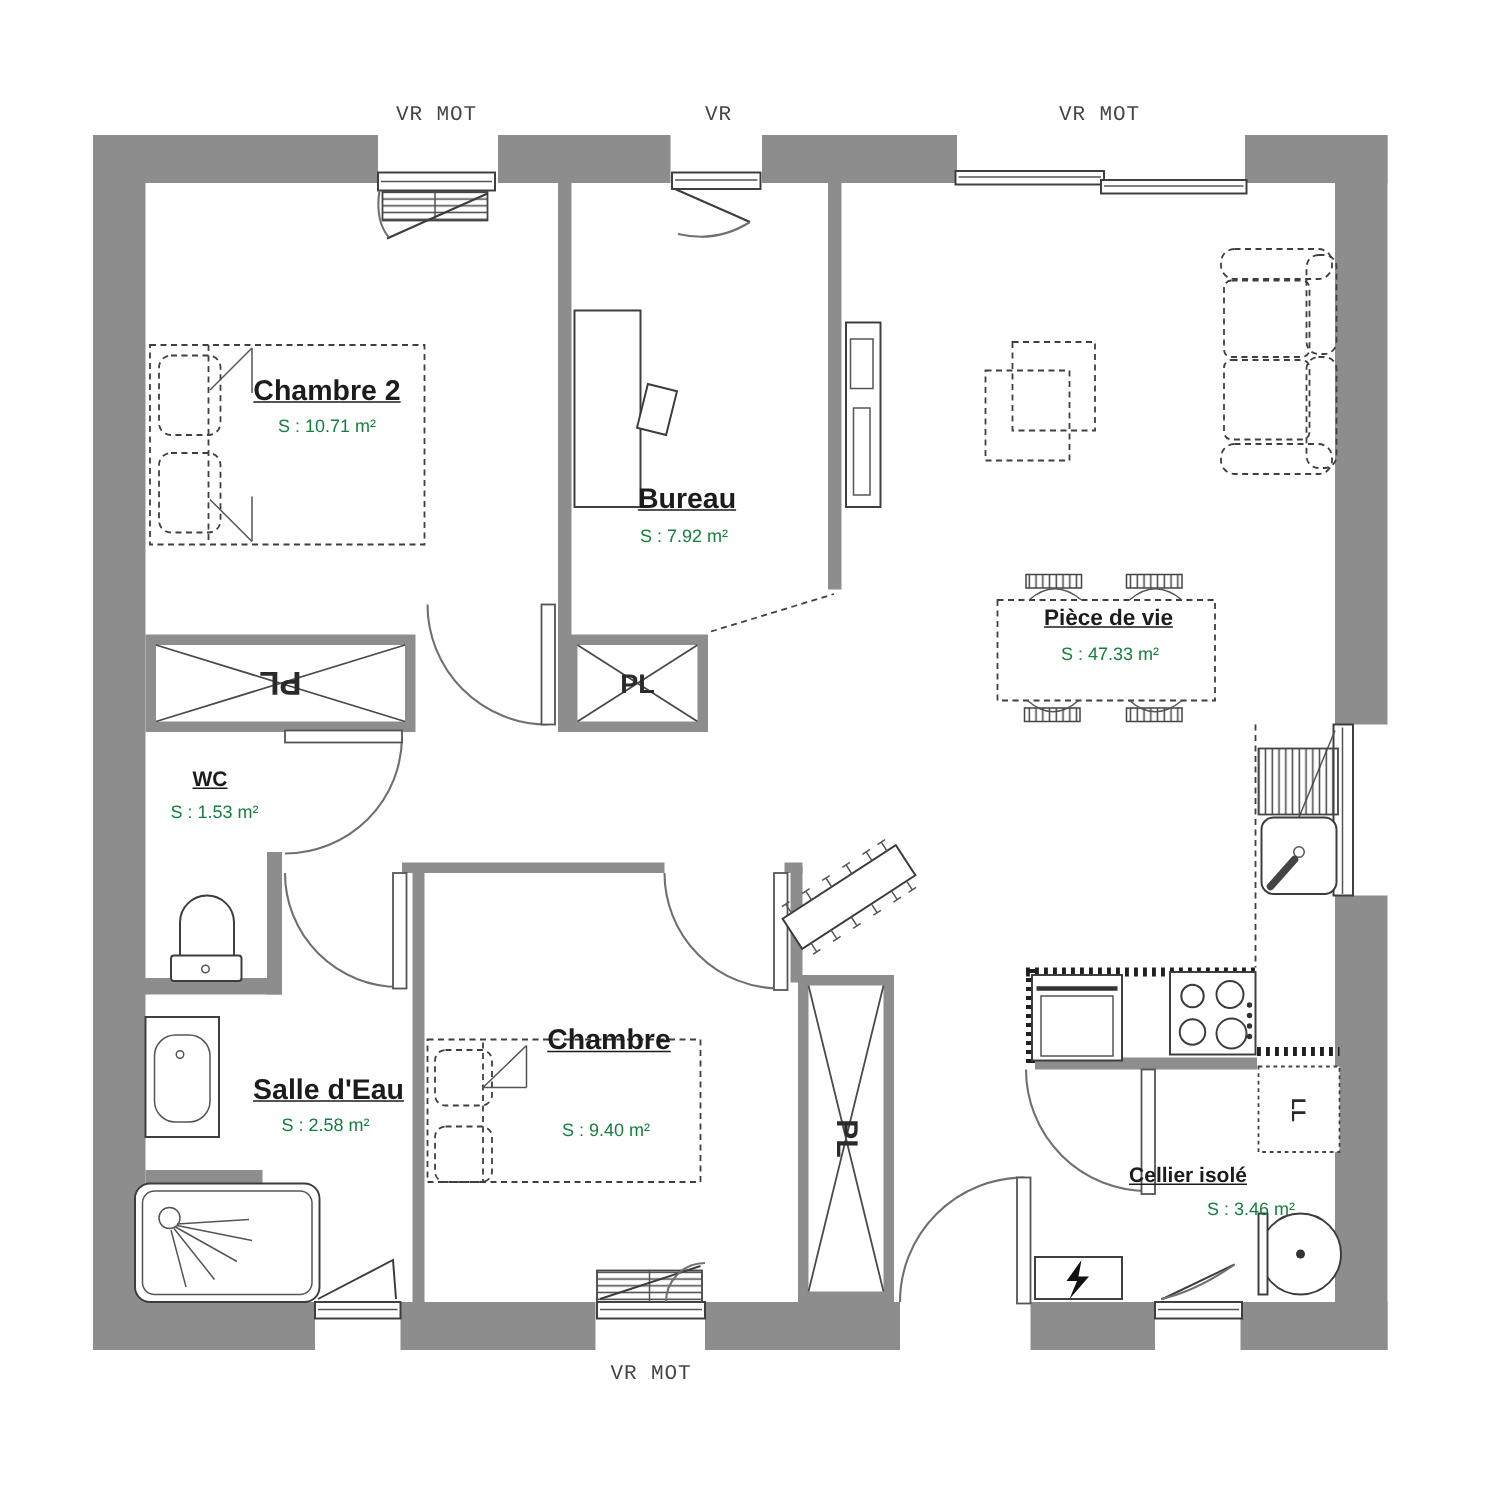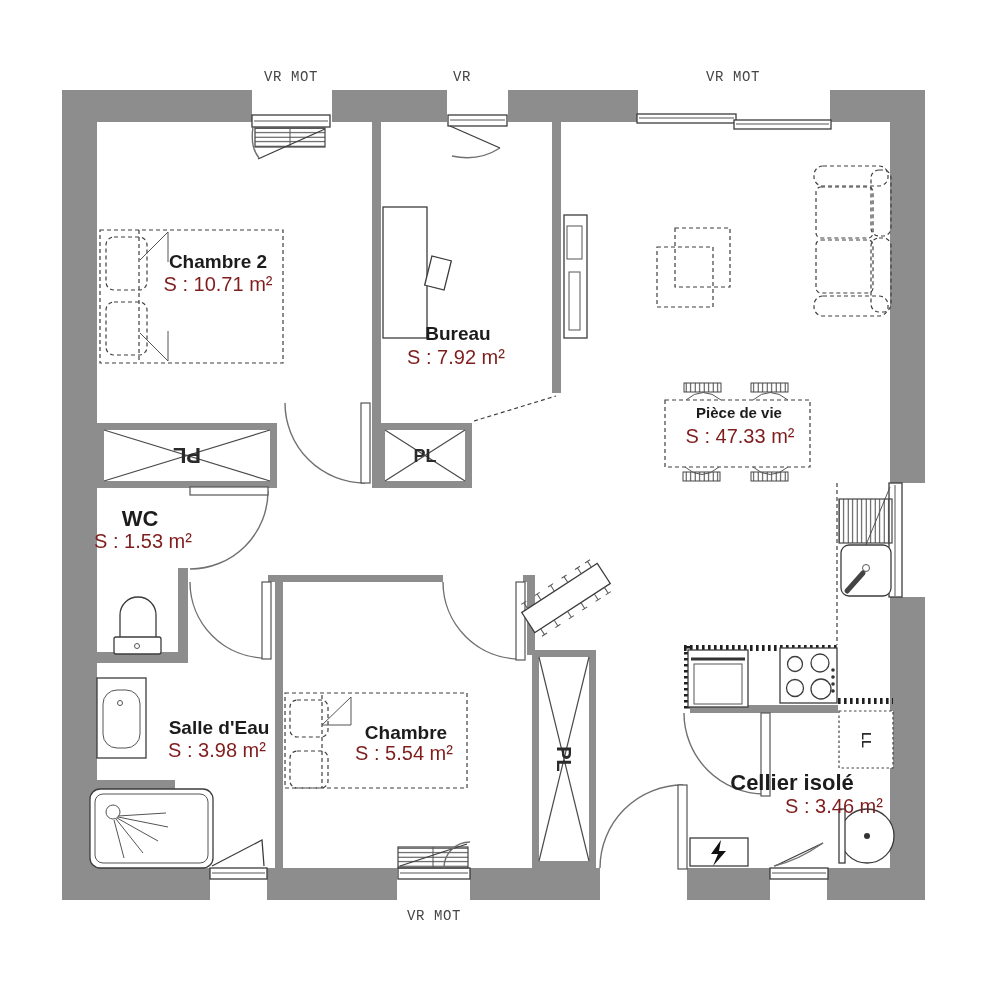--- a/index.html
+++ b/index.html
@@ -16,23 +16,23 @@
   .x{stroke:#4a4a4a;stroke-width:1.2;fill:none;}
   .ln{stroke:var(--line);stroke-width:1.3;fill:none;}
   .lnw{stroke:var(--line);stroke-width:1.3;fill:#ffffff;}
   .thin{stroke:#555;stroke-width:1;fill:none;}
   .arc{stroke:#707070;stroke-width:1.4;fill:none;}
   .leaf{fill:#ffffff;stroke:#555;stroke-width:1.2;}
   .dash{stroke:#3f3f3f;stroke-width:1.2;fill:none;stroke-dasharray:4 3;}
   .dots{stroke:#1f1f1f;stroke-width:6;stroke-dasharray:2.6 3.4;fill:none;}
   .lbl{position:absolute;transform:translate(-50%,-50%);white-space:nowrap;
        color:var(--label);line-height:1;}
-  .room-name{font-weight:bold;font-size:19px;}
-  .sz18{font-size:22px;} .sz20{font-size:15px;}
-  .room-area{font-size:20px;color:#7f1d1d;}
+  .room-name{font-weight:bold;font-size:19px;text-decoration:underline;}
+  .sz18{font-size:14px;} .sz20{font-size:15px;}
+  .room-area{font-size:12px;color:#15803d;}
   .win-lbl{font-size:14px;color:var(--window-label);letter-spacing:.6px;font-family:Liberation Mono, monospace;}
   .pl{font-weight:600;color:#2a2a2a;}
   .rot180{transform:translate(-50%,-50%) rotate(180deg);}
   .rot90{transform:translate(-50%,-50%) rotate(90deg);}
 </style>
 </head>
 <body>
 
 <div class="stage">
 <svg width="1000" height="990" viewBox="0 0 1000 990">
@@ -281,30 +281,30 @@
 <div class="lbl room-name" style="left:458px;top:333px">Bureau</div>
 <div class="lbl room-area" style="left:456px;top:357px">S : 7.92 m²</div>
 
 <div class="lbl room-name sz20" style="left:739px;top:412px">Pièce de vie</div>
 <div class="lbl room-area" style="left:740px;top:436px">S : 47.33 m²</div>
 
 <div class="lbl room-name sz18" style="left:140px;top:519px">WC</div>
 <div class="lbl room-area" style="left:143px;top:541px">S : 1.53 m²</div>
 
 <div class="lbl room-name" style="left:219px;top:727px">Salle d'Eau</div>
-<div class="lbl room-area" style="left:217px;top:750px">S : 3.98 m²</div>
-
-<div class="lbl room-name" style="left:406px;top:732px">Chambre</div>
-<div class="lbl room-area" style="left:404px;top:753px">S : 5.54 m²</div>
+<div class="lbl room-area" style="left:217px;top:750px">S : 2.58 m²</div>
+
+<div class="lbl room-name" style="left:406px;top:694px">Chambre</div>
+<div class="lbl room-area" style="left:404px;top:753px">S : 9.40 m²</div>
 
 <div class="lbl room-name sz18" style="left:792px;top:783px">Cellier isolé</div>
 <div class="lbl room-area" style="left:834px;top:806px">S : 3.46 m²</div>
 
 <div class="lbl win-lbl" style="left:291px;top:77px">VR MOT</div>
-<div class="lbl win-lbl" style="left:462px;top:77px">VR</div>
+<div class="lbl win-lbl" style="left:479px;top:77px">VR</div>
 <div class="lbl win-lbl" style="left:733px;top:77px">VR MOT</div>
 <div class="lbl win-lbl" style="left:434px;top:916px">VR MOT</div>
 
 <div class="lbl pl rot180" style="left:187px;top:455px;font-size:22px">PL</div>
 <div class="lbl pl" style="left:425px;top:456px;font-size:18px">PL</div>
 <div class="lbl pl rot90" style="left:564px;top:759px;font-size:20px">PL</div>
 <div class="lbl pl rot90" style="left:866px;top:740px;font-size:13px">LL</div>
 </div>
 
 </body></html>

